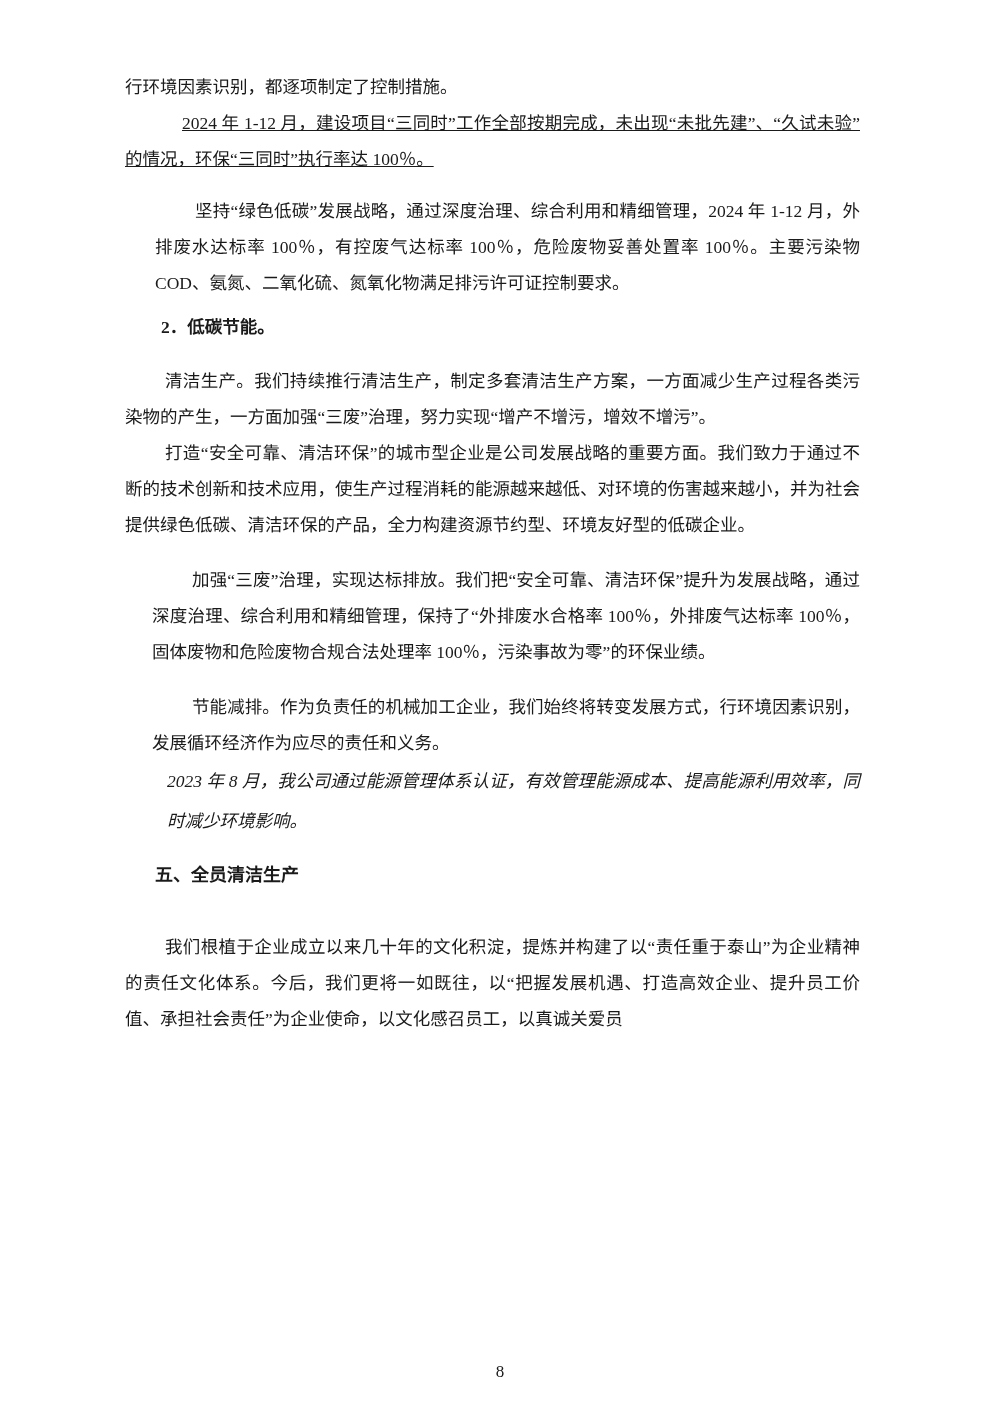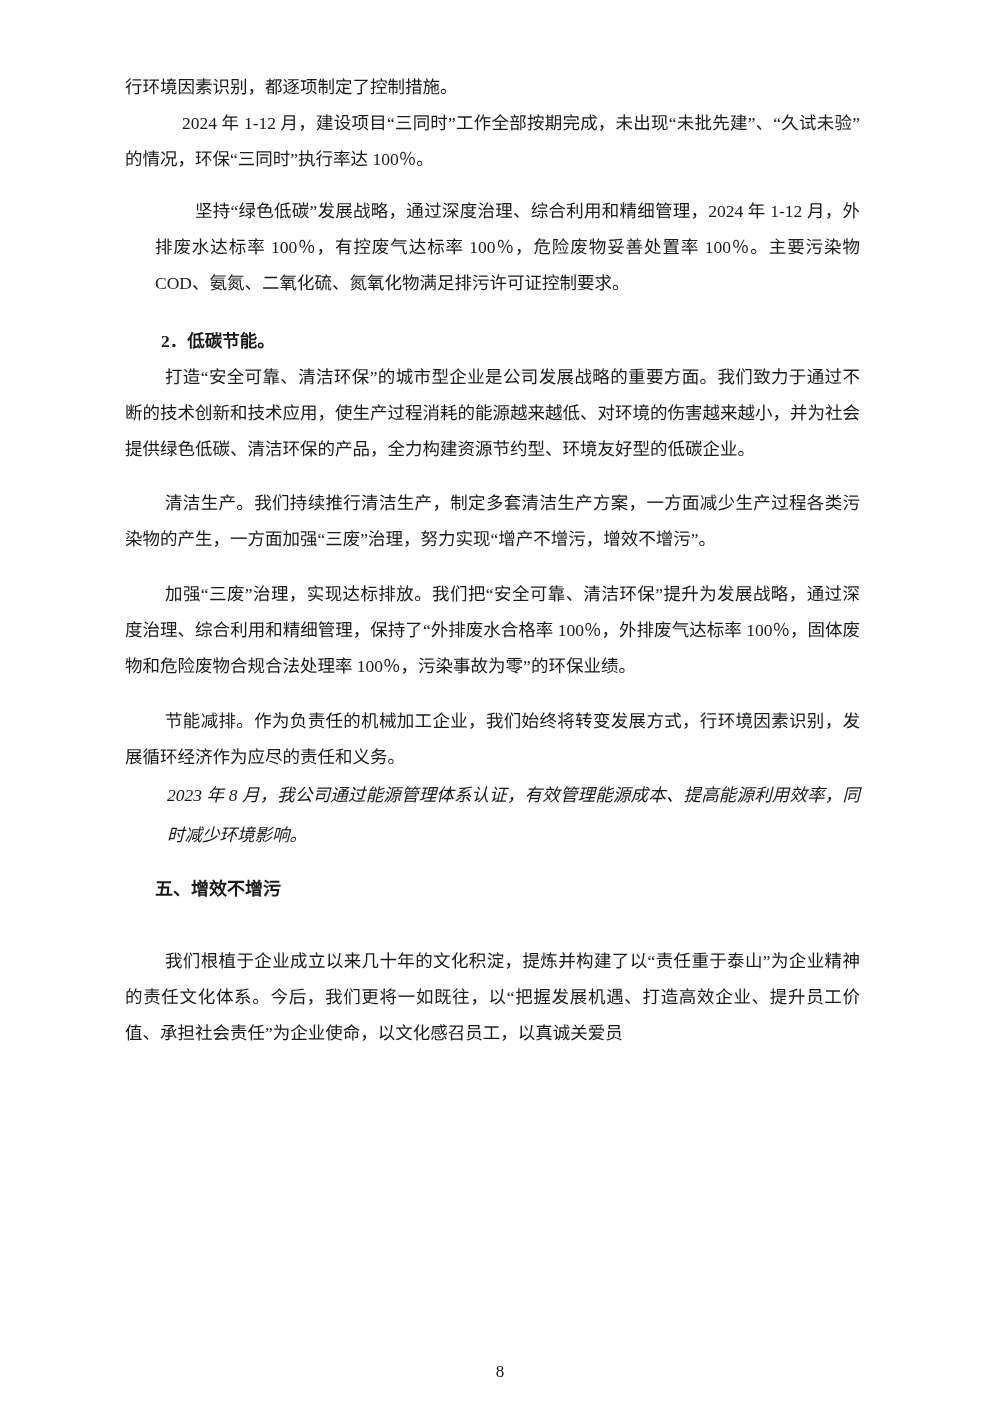--- a/index.html
+++ b/index.html
@@ -20,21 +20,21 @@
     overflow: hidden;
   }
   .body-text {
     margin: 0;
     font-size: 17.5px;
     line-height: 36px;
     text-align: justify;
     text-justify: inter-ideograph;
   }
   .indent       { text-indent: 40px; }
-  .indent-lg    { text-indent: 57px; }
+  .indent-lg    { text-indent: 57px; text-decoration: underline; }
   .no-indent    { text-indent: 0; }
   .block-indent { margin-left: 42px; text-indent: 0; line-height: 40px; font-style: italic; }
 
   .subheading {
     margin: 0;
     font-size: 17.5px;
     line-height: 36px;
     font-weight: bold;
     text-indent: 36px;
     text-align: left;
@@ -42,23 +42,23 @@
   .section-heading {
     margin: 0;
     font-size: 18px;
     line-height: 36px;
     font-weight: bold;
     text-align: left;
   }
 
   .mt-16 { margin-top: 16px; margin-left: 30px; }
   .mt-18 { margin-top: 18px; }
-  .mt-19 { margin-top: 19px; }
+  .mt-19 { margin-top: 19px; margin-left: 27px; }
   .mt-21 { margin-top: 36px; }
-  .mt-22 { margin-top: 22px; }
+  .mt-22 { margin-top: 8px; }
 
   .page-footer {
     position: absolute;
     left: 0;
     right: 0;
     bottom: 33px;
     text-align: center;
   }
   .page-number {
     font-size: 17px;
@@ -72,32 +72,32 @@
 <main class="page">
 
   <p class="body-text no-indent">行环境因素识别，都逐项制定了控制措施。</p>
 
   <p class="body-text indent-lg">2024 年 1-12 月，建设项目“三同时”工作全部按期完成，未出现“未批先建”、“久试未验”的情况，环保“三同时”执行率达 100％。</p>
 
   <p class="body-text indent mt-16">坚持“绿色低碳”发展战略，通过深度治理、综合利用和精细管理，2024 年 1-12 月，外排废水达标率 100％，有控废气达标率 100％，危险废物妥善处置率 100％。主要污染物 COD、氨氮、二氧化硫、氮氧化物满足排污许可证控制要求。</p>
 
   <h3 class="subheading mt-22">2．低碳节能。</h3>
 
+  <p class="body-text indent mt-18">清洁生产。我们持续推行清洁生产，制定多套清洁生产方案，一方面减少生产过程各类污染物的产生，一方面加强“三废”治理，努力实现“增产不增污，增效不增污”。</p>
+
   <p class="body-text indent">打造“安全可靠、清洁环保”的城市型企业是公司发展战略的重要方面。我们致力于通过不断的技术创新和技术应用，使生产过程消耗的能源越来越低、对环境的伤害越来越小，并为社会提供绿色低碳、清洁环保的产品，全力构建资源节约型、环境友好型的低碳企业。</p>
-
-  <p class="body-text indent mt-18">清洁生产。我们持续推行清洁生产，制定多套清洁生产方案，一方面减少生产过程各类污染物的产生，一方面加强“三废”治理，努力实现“增产不增污，增效不增污”。</p>
 
   <p class="body-text indent mt-19">加强“三废”治理，实现达标排放。我们把“安全可靠、清洁环保”提升为发展战略，通过深度治理、综合利用和精细管理，保持了“外排废水合格率 100％，外排废气达标率 100％，固体废物和危险废物合规合法处理率 100％，污染事故为零”的环保业绩。</p>
 
   <p class="body-text indent mt-19">节能减排。作为负责任的机械加工企业，我们始终将转变发展方式，行环境因素识别，发展循环经济作为应尽的责任和义务。</p>
 
 
   <p class="body-text block-indent">2023 年 8 月，我公司通过能源管理体系认证，有效管理能源成本、提高能源利用效率，同时减少环境影响。</p>
 
-  <h2 class="section-heading mt-16">五、增效不增污</h2>
+  <h2 class="section-heading mt-16">五、全员清洁生产</h2>
 
   <p class="body-text indent mt-21">我们根植于企业成立以来几十年的文化积淀，提炼并构建了以“责任重于泰山”为企业精神的责任文化体系。今后，我们更将一如既往，以“把握发展机遇、打造高效企业、提升员工价值、承担社会责任”为企业使命，以文化感召员工，以真诚关爱员</p>
 
   <footer class="page-footer">
     <span class="page-number">8</span>
   </footer>
 
 </main>
 
 </body></html>

